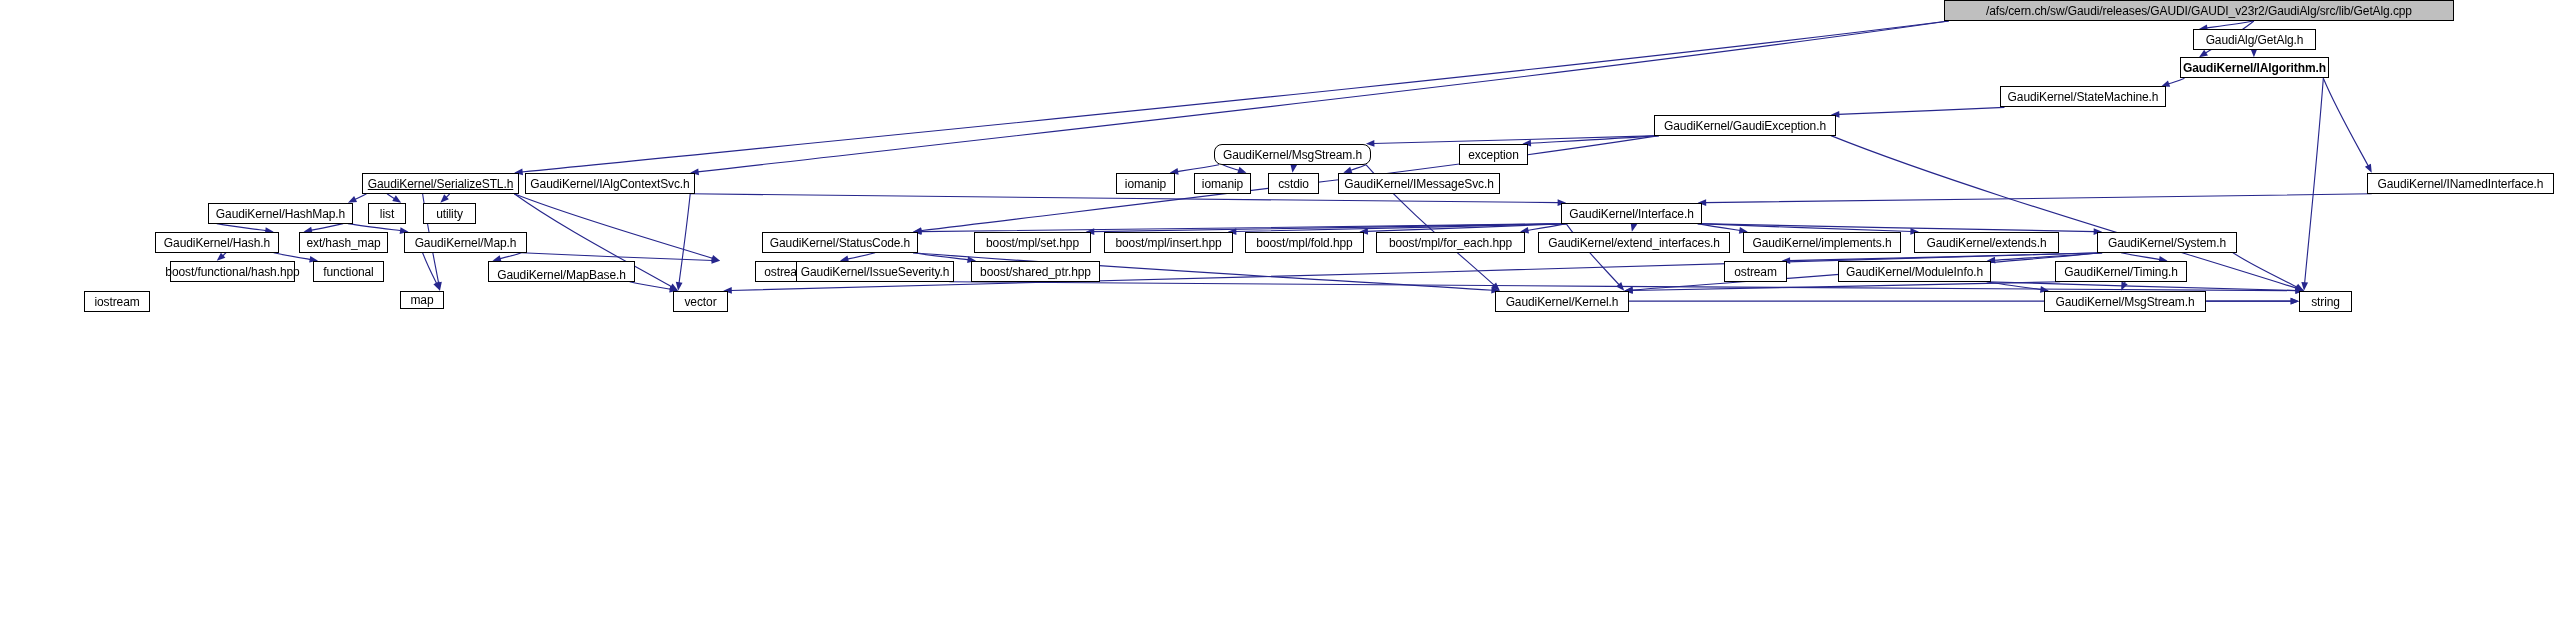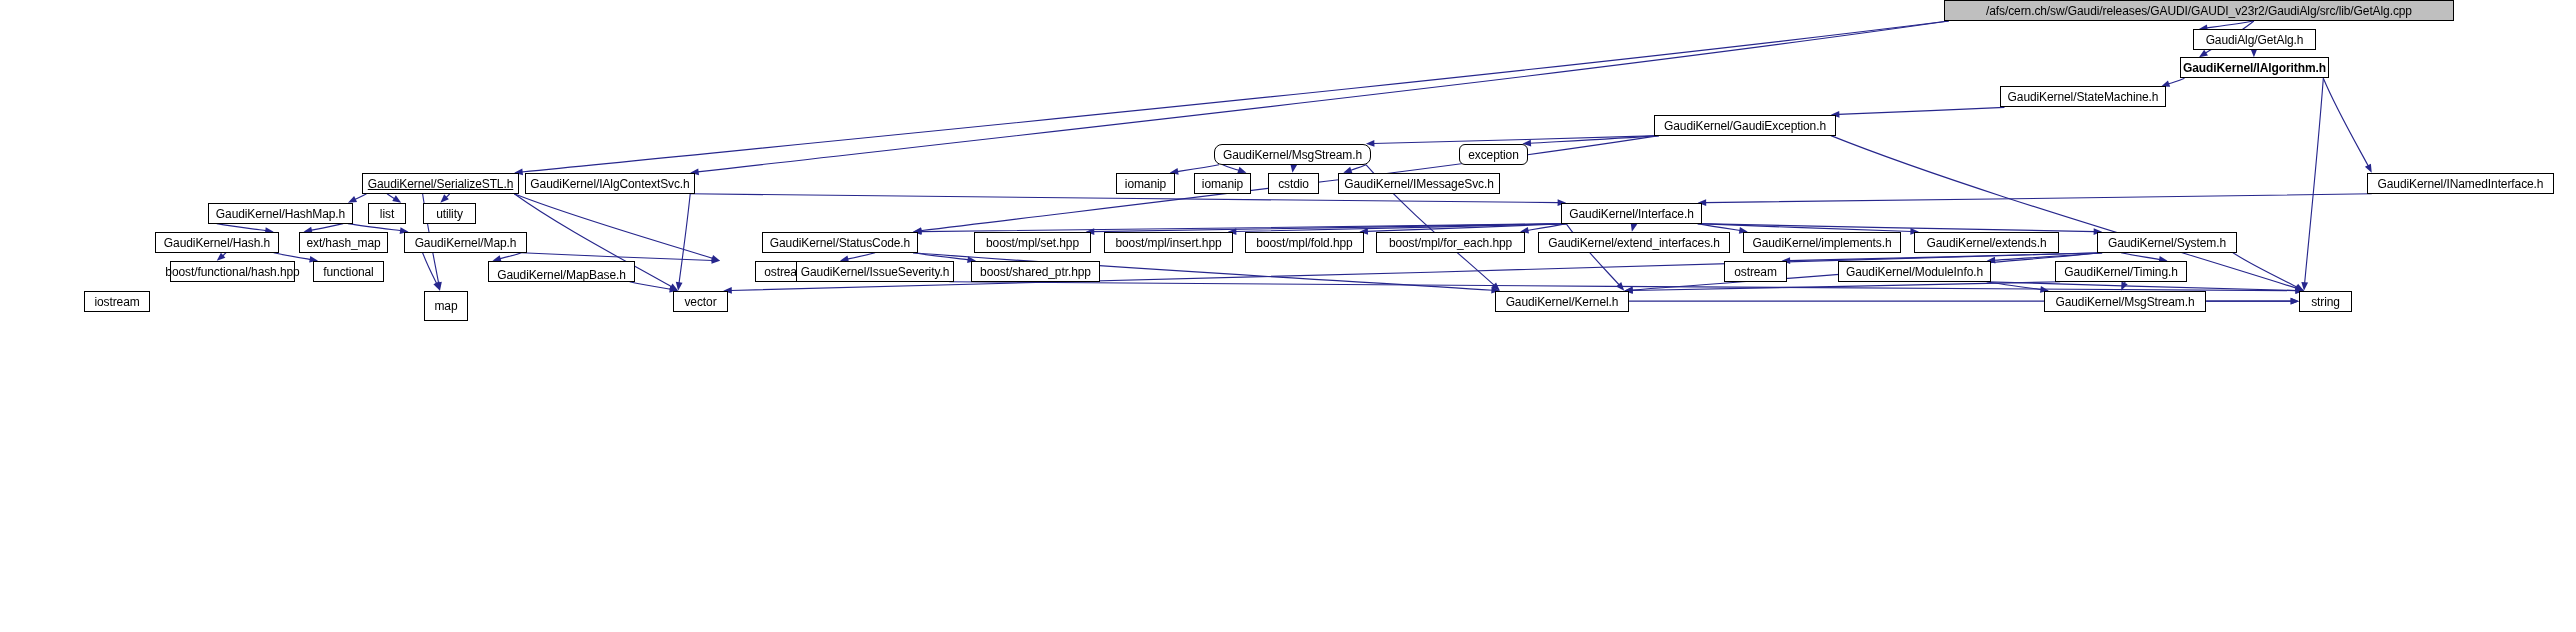--- a/index.html
+++ b/index.html
@@ -158,21 +158,21 @@
       </div>
       <div class="node" style="left: 2000px; top: 86px; width: 166px; height: 21px;">
         <span>GaudiKernel/StateMachine.h</span>
       </div>
       <div class="node thick" style="left: 1654px; top: 115px; width: 182px; height: 21px;">
         <span>GaudiKernel/GaudiException.h</span>
       </div>
       <div class="node thick" style="left: 1214px; top: 144px; width: 157px; height: 21px; border-radius: 8px;">
         <span>GaudiKernel/MsgStream.h</span>
       </div>
-      <div class="node" style="left: 1459px; top: 144px; width: 69px; height: 21px; border-radius: 6px;">
+      <div class="node" style="left: 1459px; top: 144px; width: 69px; height: 21px;">
         <span>exception</span>
       </div>
       <div class="node" style="left: 2367px; top: 173px; width: 187px; height: 21px;">
         <span>GaudiKernel/INamedInterface.h</span>
       </div>
       <div class="node thick" style="left: 362px; top: 173px; width: 157px; height: 21px; text-decoration: underline;">
         <span>GaudiKernel/SerializeSTL.h</span>
       </div>
       <div class="node thick" style="left: 525px; top: 173px; width: 170px; height: 21px;">
         <span>GaudiKernel/IAlgContextSvc.h</span>
@@ -260,21 +260,21 @@
       </div>
       <div class="node thick" style="left: 1838px; top: 261px; width: 153px; height: 21px;">
         <span>GaudiKernel/ModuleInfo.h</span>
       </div>
       <div class="node thick" style="left: 2055px; top: 261px; width: 132px; height: 21px;">
         <span>GaudiKernel/Timing.h</span>
       </div>
       <div class="node" style="left: 84px; top: 291px; width: 66px; height: 21px;">
         <span>iostream</span>
       </div>
-      <div class="node" style="left: 400px; top: 291px; width: 44px; height: 30px; margin-left: 24px;">
+      <div class="node" style="left: 400px; top: 291px; width: 44px; height: 18px;">
         <span>map</span>
       </div>
       <div class="node" style="left: 673px; top: 291px; width: 55px; height: 21px;">
         <span>vector</span>
       </div>
       <div class="node thick" style="left: 1495px; top: 291px; width: 134px; height: 21px;">
         <span>GaudiKernel/Kernel.h</span>
       </div>
       <div class="node" style="left: 2044px; top: 291px; width: 162px; height: 21px;">
         <span>GaudiKernel/MsgStream.h</span>

